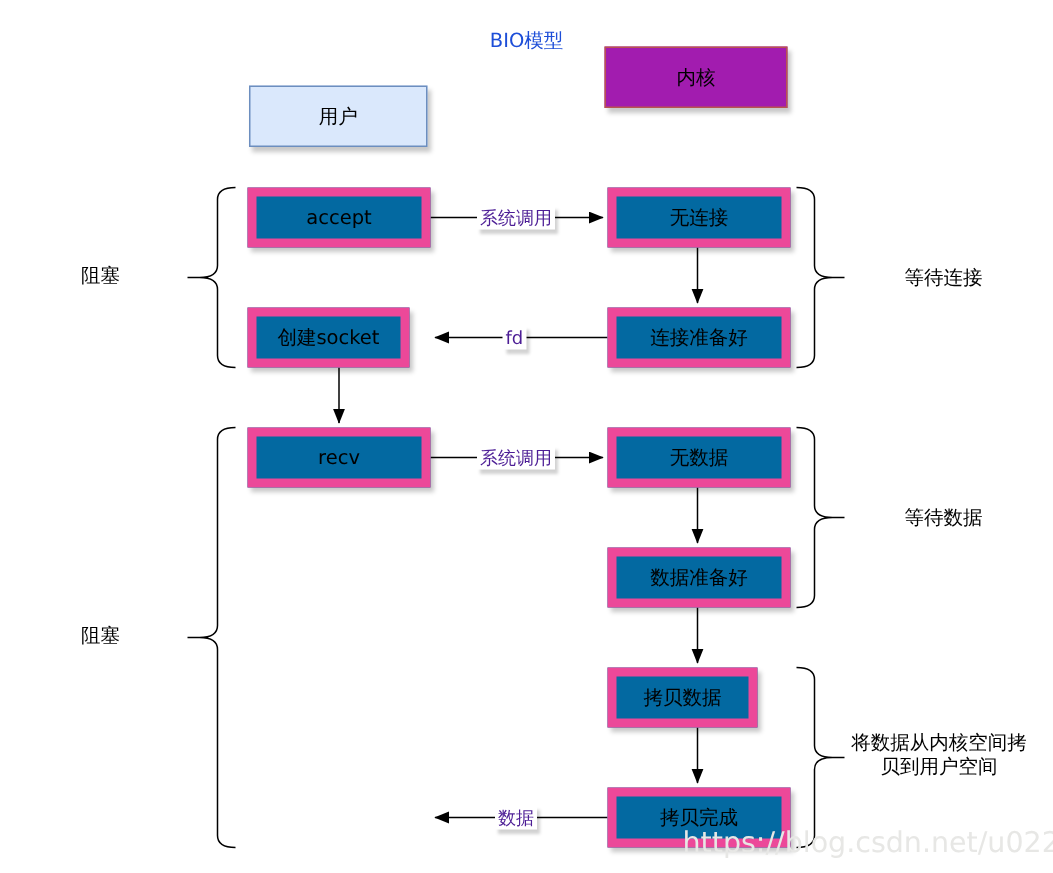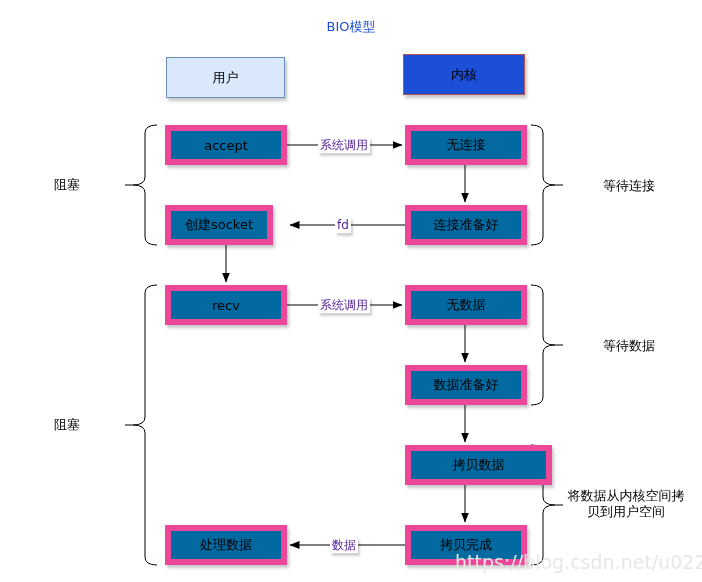--- a/index.html
+++ b/index.html
@@ -87,32 +87,31 @@
     <path class="stroke" d="M531,125 Q543,125 543,133 L543,177 Q543,185 555,185 Q543,185 543,193 L543,237 Q543,245 531,245 M555,185 L563,185"></path>
 
     <path class="stroke" d="M531,285 Q543,285 543,293 L543,337 Q543,345 555,345 Q543,345 543,353 L543,397 Q543,405 531,405 M555,345 L563,345"></path>
 
     <path class="stroke" d="M531,445 Q543,445 543,453 L543,497 Q543,505 555,505 Q543,505 543,513 L543,557 Q543,565 531,565 M555,505 L563,505"></path>
   </svg>
 
   <div class="abs diagram-title">BIO模型</div>
 
   <div class="abs node header-node" style="left:166px;top:57px;width:119px;height:41px;background:#dae8fc;border-color:#6c8ebf;">用户</div>
-  <div class="abs node header-node" style="left:403px;top:54px;width:122px;height:41px;background:#1d4ed8;border-color:#b85450;">内核</div>
+  <div class="abs node header-node" style="left:403px;top:31px;width:122px;height:41px;background:#a21caf;border-color:#b85450;">内核</div>
 
   <div class="abs node" style="left:165px;top:125px;width:122px;height:40px;">accept</div>
   <div class="abs node" style="left:165px;top:205px;width:108px;height:40px;">创建socket</div>
   <div class="abs node" style="left:165px;top:285px;width:122px;height:40px;">recv</div>
-  <div class="abs node" style="left:165px;top:525px;width:122px;height:40px;">处理数据</div>
 
   <div class="abs node" style="left:405px;top:125px;width:122px;height:40px;">无连接</div>
   <div class="abs node" style="left:405px;top:205px;width:122px;height:40px;">连接准备好</div>
   <div class="abs node" style="left:405px;top:285px;width:122px;height:40px;">无数据</div>
   <div class="abs node" style="left:405px;top:365px;width:122px;height:40px;">数据准备好</div>
-  <div class="abs node" style="left:405px;top:445px;width:147px;height:40px;">拷贝数据</div>
+  <div class="abs node" style="left:405px;top:445px;width:100px;height:40px;">拷贝数据</div>
   <div class="abs node" style="left:405px;top:525px;width:122px;height:40px;">拷贝完成</div>
 
   <div class="abs edge-label" style="left:318px;top:137px;height:16px;">系统调用</div>
   <div class="abs edge-label" style="left:335px;top:217px;height:16px;">fd</div>
   <div class="abs edge-label" style="left:318px;top:297px;height:16px;">系统调用</div>
   <div class="abs edge-label" style="left:330px;top:537px;height:16px;">数据</div>
 
   <div class="abs side-label" style="left:39px;top:177px;width:56px;">阻塞</div>
   <div class="abs side-label" style="left:39px;top:417px;width:56px;">阻塞</div>
   <div class="abs side-label" style="left:599px;top:178px;width:60px;">等待连接</div>

